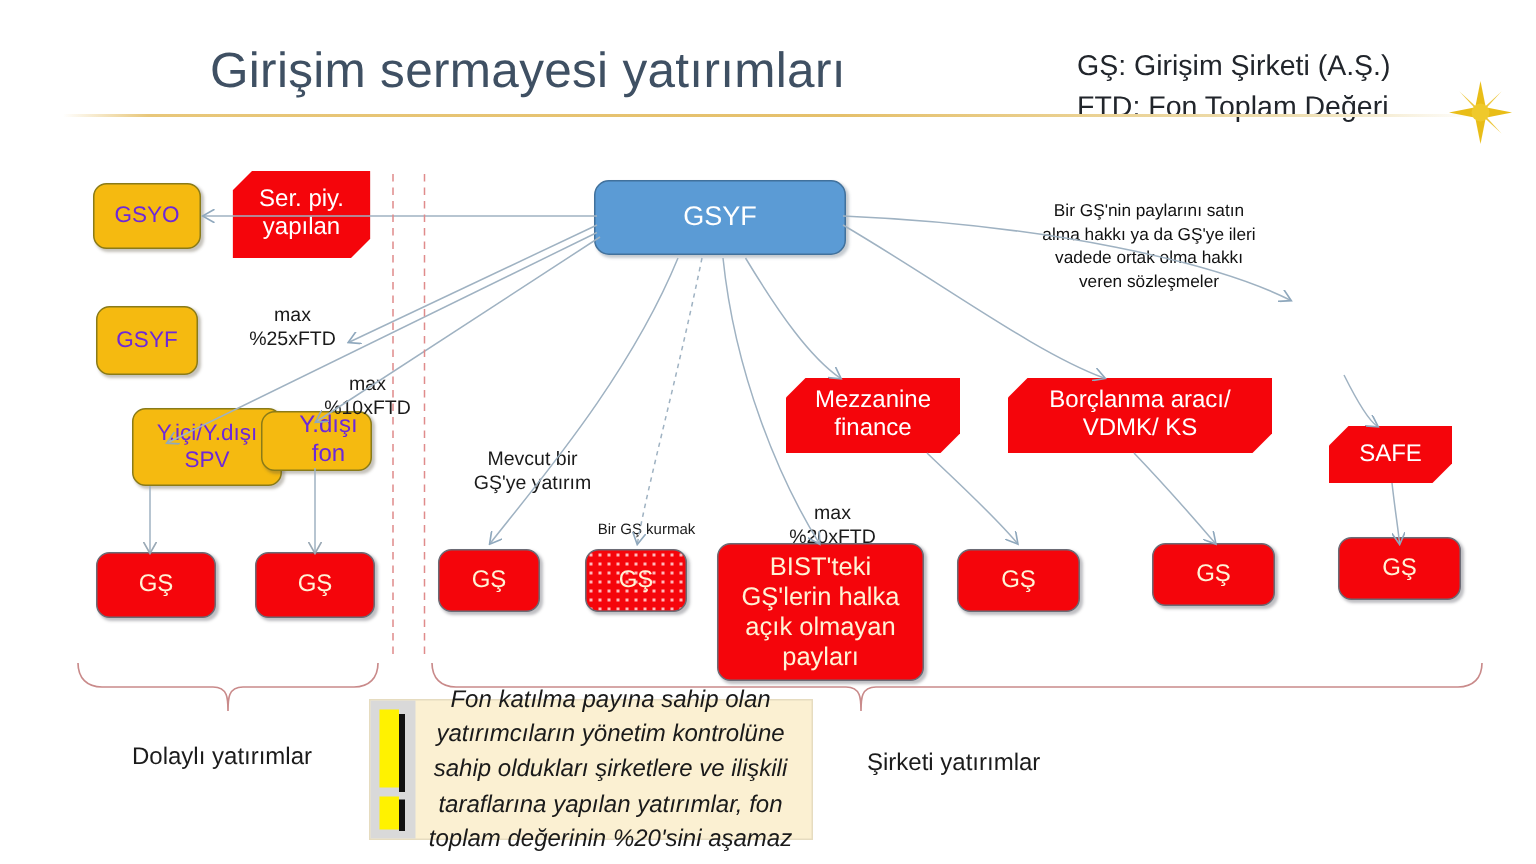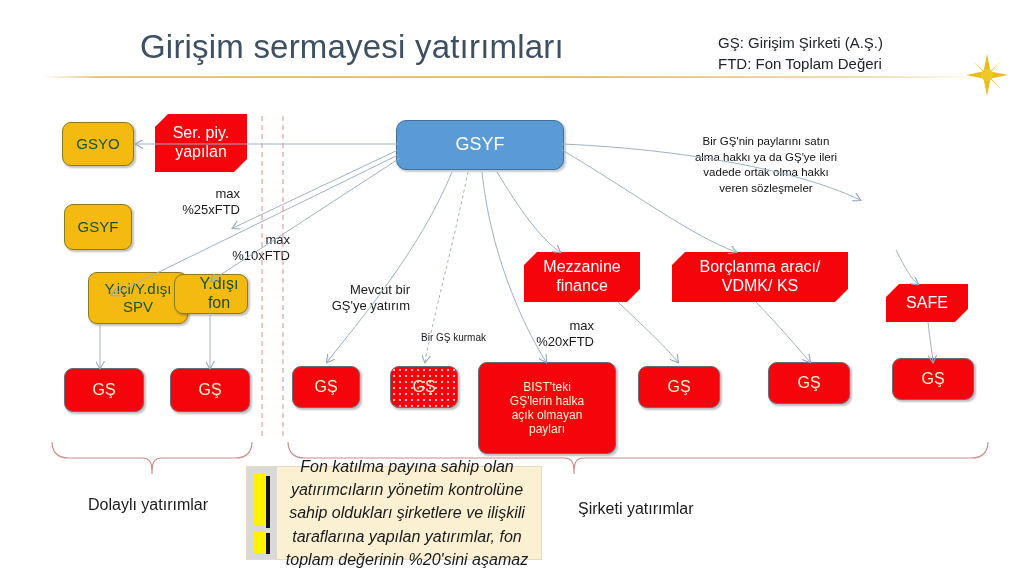--- a/index.html
+++ b/index.html
@@ -20,21 +20,21 @@
     position:absolute;
     left:140px; top:28px;
     font-size:33px;
     color:#3f5063;
     letter-spacing:.2px;
     white-space:nowrap;
   }
   .legend{
     position:absolute;
     left:718px; top:32px;
-    font-size:15px;
+    font-size:19px;
     color:#21252b;
     line-height:1.42;
     white-space:nowrap;
   }
   .rule{
     position:absolute;
     left:42px; top:76px;
     width:944px; height:2px;
     background:linear-gradient(to right,#ffffff 0%,#e8c77a 6%,#e5c06b 55%,#efe0b5 88%,#ffffff 100%);
   }
@@ -50,21 +50,21 @@
     align-items:center;
     justify-content:center;
     text-align:center;
     box-sizing:border-box;
     line-height:1.17;
   }
   .gold{
     background:#F5BA10;
     border:1.4px solid #8a7b18;
     border-radius:9px;
-    color:#14532d;
+    color:#6d28d9;
     font-size:15px;
     box-shadow:1.5px 1.5px 2px rgba(90,80,60,.35);
   }
   .blue{
     background:#5B9BD5;
     border:1.3px solid #41719C;
     border-radius:10px;
     color:#ffffff;
     font-size:18px;
     box-shadow:1.5px 1.5px 2px rgba(60,80,100,.3);
@@ -87,25 +87,26 @@
   .banner{
     background:#F5050B;
     color:#FFFFFF;
     font-size:16px;
     clip-path:polygon(13px 0, 100% 0, 100% calc(100% - 13px), calc(100% - 13px) 100%, 0 100%, 0 13px);
     filter:drop-shadow(1.5px 1.5px 1.3px rgba(70,70,80,.4));
   }
   
   .lbl{
     position:absolute;
-    text-align:right;
+    text-align:center;
     font-size:13px;
     color:#1a1a1a;
     line-height:1.25;
     white-space:pre-line;
+    margin-top:16px;
   }
   .lbl.small{font-size:10px;}
   .note-ann{
     position:absolute;
     text-align:center;
     font-size:11.5px;
     color:#111;
     line-height:1.35;
     white-space:pre-line;
   }
@@ -289,21 +290,21 @@
 %20xFTD</div>
 
   <div class="node redbox" style="left:64px;top:368px;width:80px;height:44px;">GŞ</div>
 
   <div class="node redbox" style="left:170px;top:368px;width:80px;height:44px;">GŞ</div>
 
   <div class="node redbox" style="left:292px;top:366px;width:68px;height:42px;">GŞ</div>
 
   <div class="node redbox textured" style="left:390px;top:366px;width:68px;height:42px;">GŞ</div>
 
-  <div class="node redbox" style="left:478px;top:362px;width:138px;height:92px;white-space:pre-line;font-size:12px;">BIST'teki
+  <div class="node redbox" style="left:478px;top:362px;width:138px;height:92px;white-space:pre-line;font-size:17px;">BIST'teki
 GŞ'lerin halka
 açık olmayan
 payları</div>
 
   <div class="node redbox" style="left:638px;top:366px;width:82px;height:42px;">GŞ</div>
 
   <div class="node redbox" style="left:768px;top:362px;width:82px;height:42px;">GŞ</div>
 
   <div class="node redbox" style="left:892px;top:358px;width:82px;height:42px;">GŞ</div>
 

